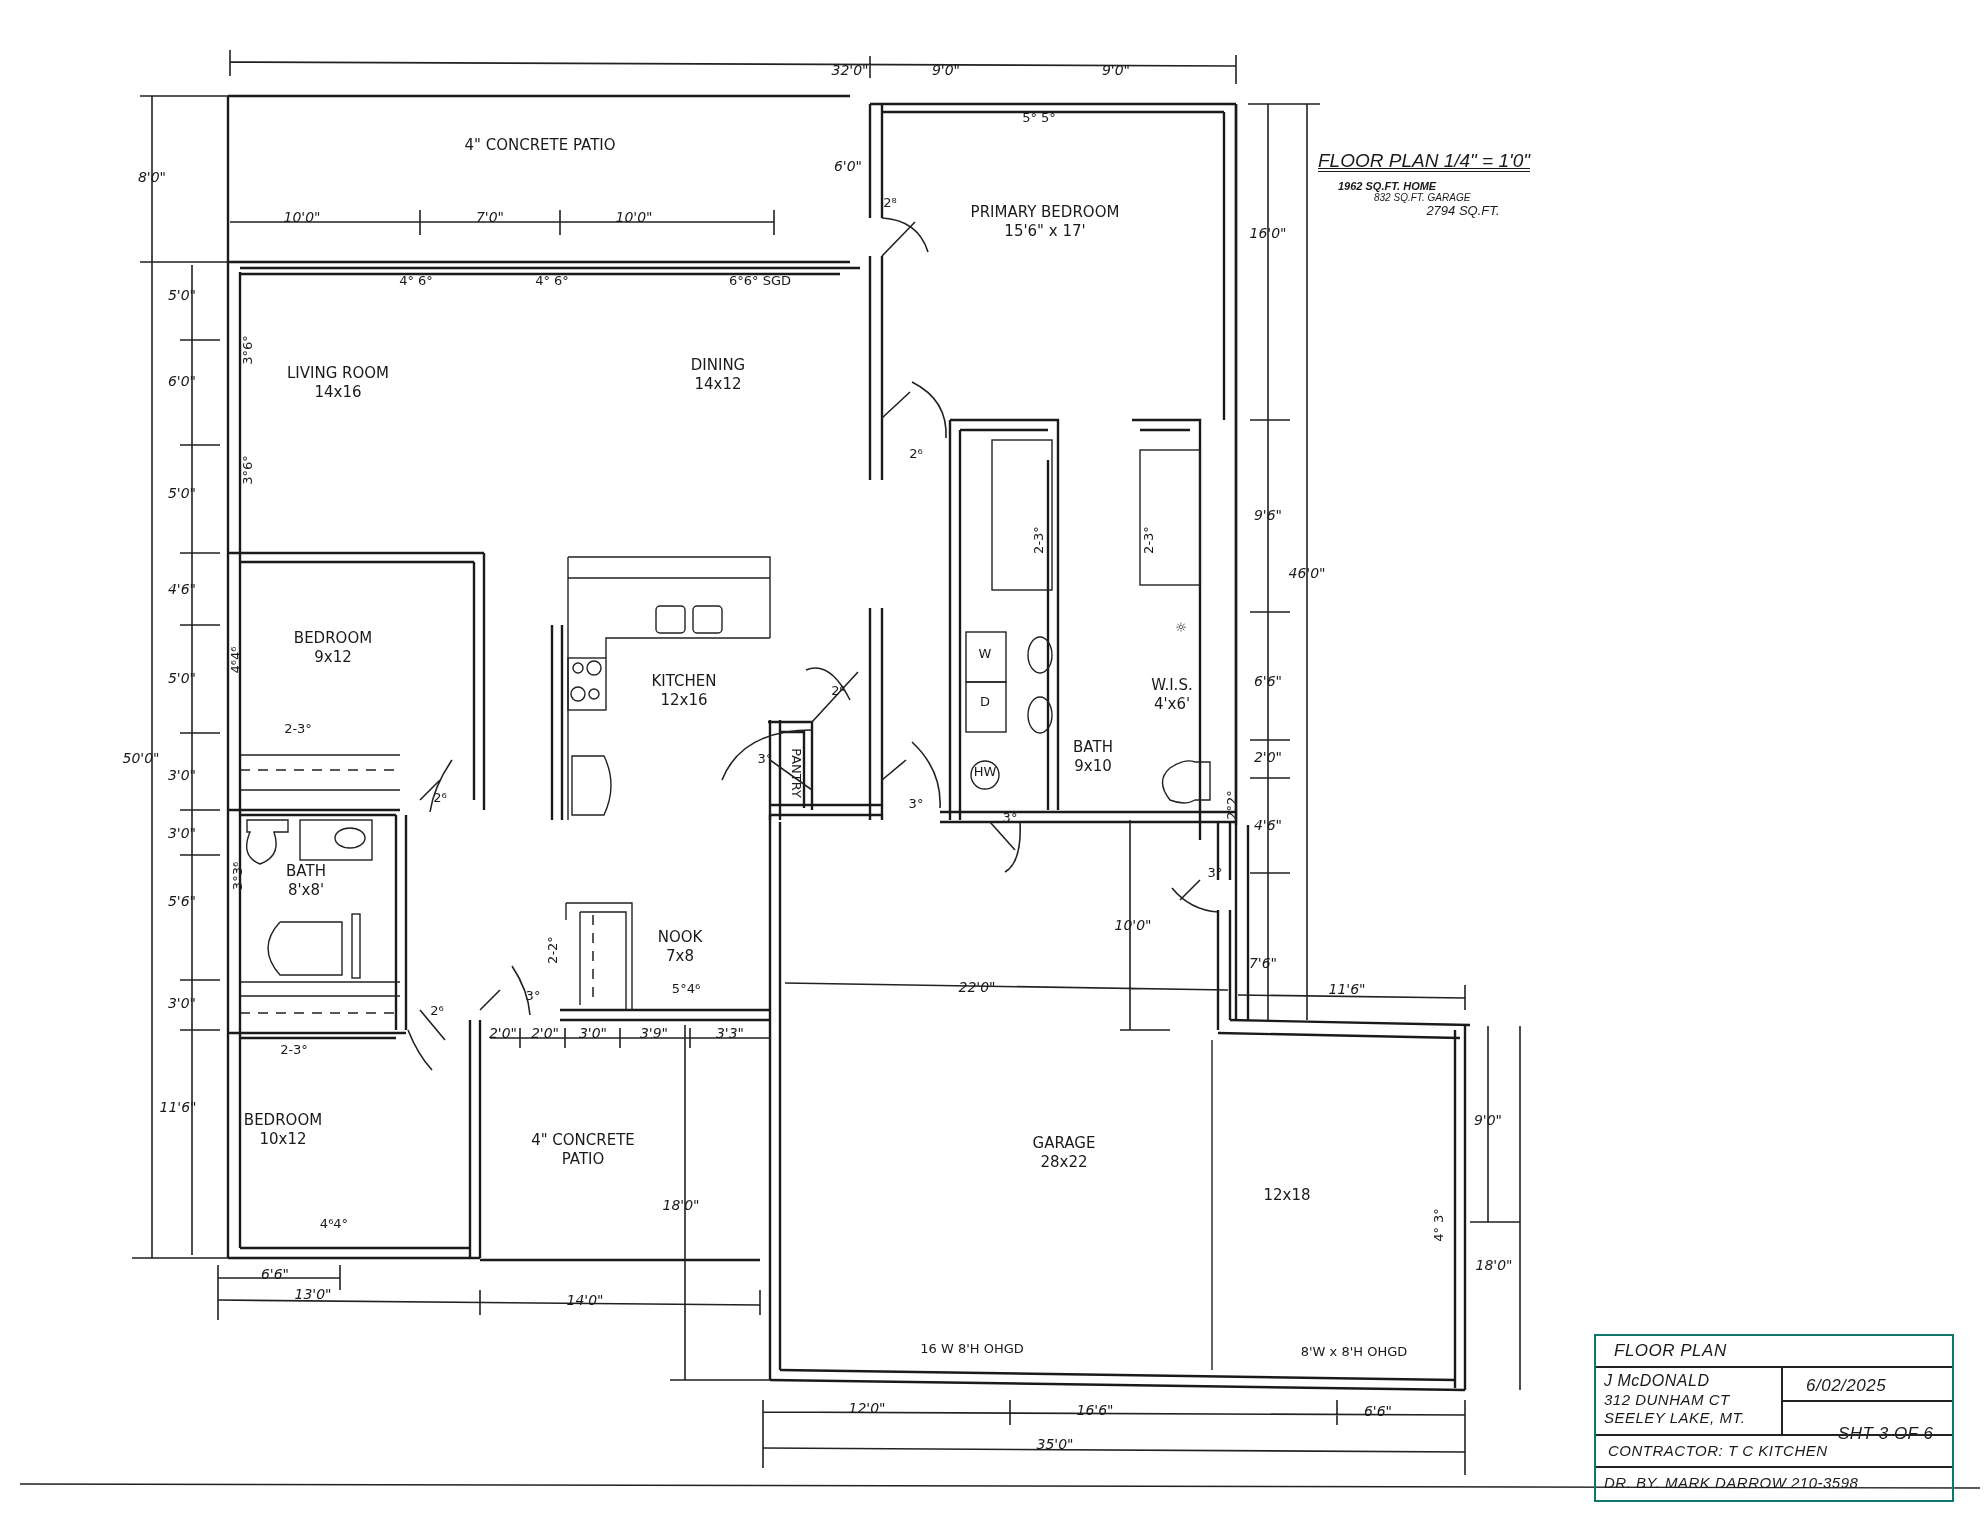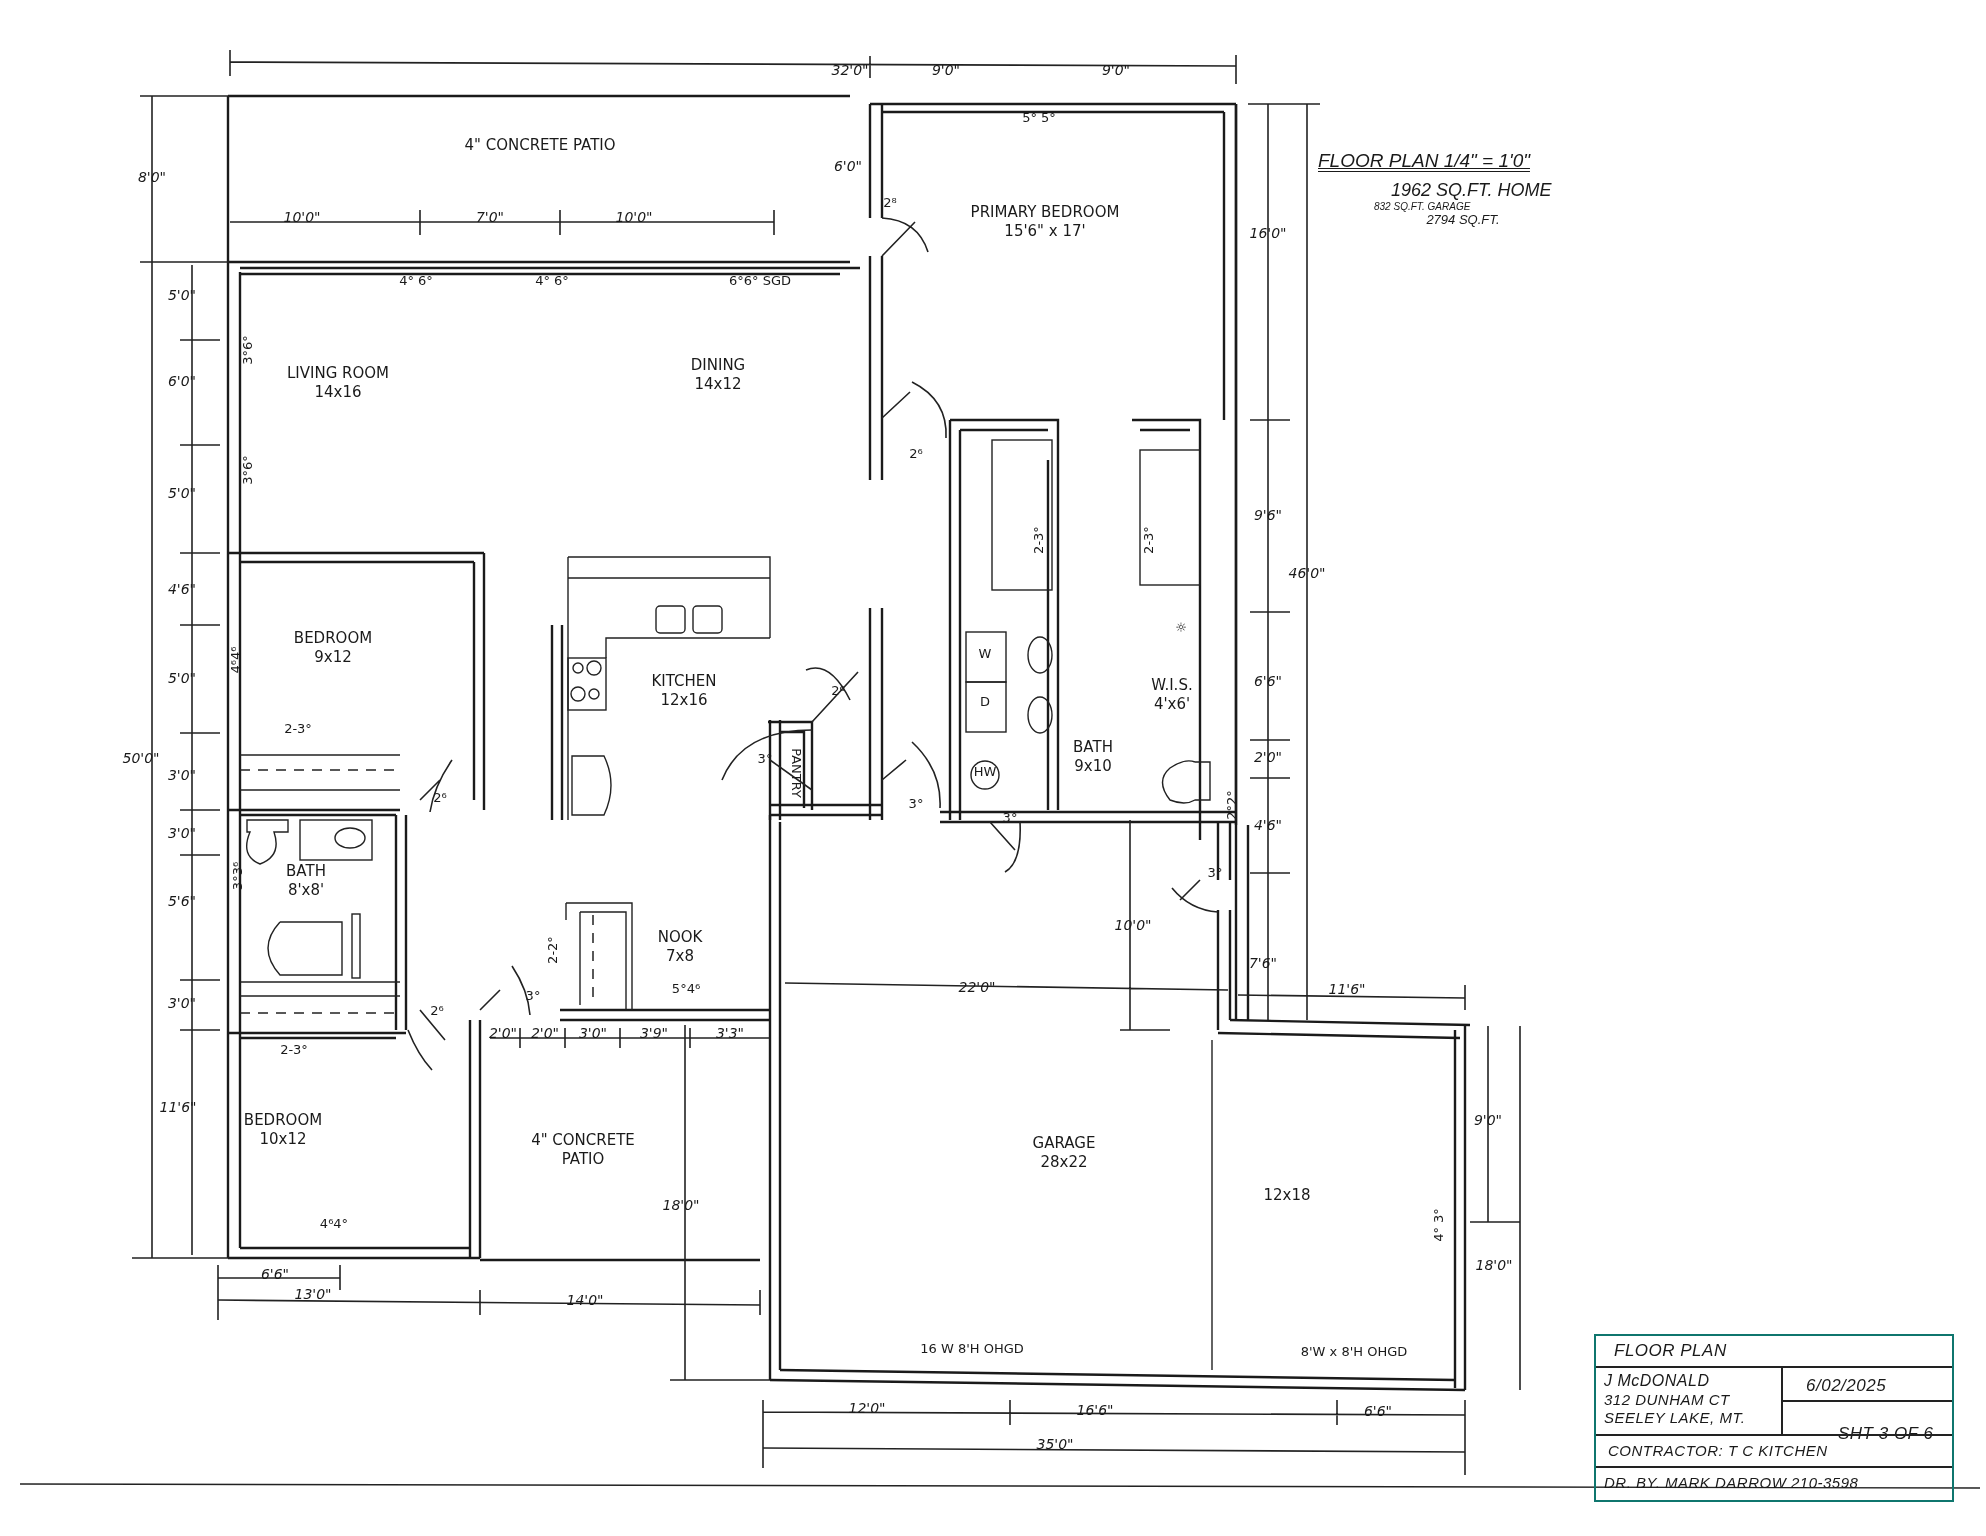--- a/index.html
+++ b/index.html
@@ -238,21 +238,21 @@
       <text x="585" y="1305" class="dimt" text-anchor="middle">14'0"</text>
       <text x="867" y="1413" class="dimt" text-anchor="middle">12'0"</text>
       <text x="1095" y="1415" class="dimt" text-anchor="middle">16'6"</text>
       <text x="1378" y="1416" class="dimt" text-anchor="middle">6'6"</text>
       <text x="1055" y="1449" class="dimt" text-anchor="middle">35'0"</text>
     </g>
 </svg>
 
 <div class="notes" style="left:1318px; top:150px; width:250px;">
   <div style="font-size:19px; text-decoration:underline; text-decoration-style:double; margin-bottom:8px;">FLOOR PLAN 1/4" = 1'0"</div>
-  <div style="font-size:18px; margin-left:73px;">1962 SQ.FT. HOME</div>
+  <div style="font-size:11px; margin-left:20px;font-weight:bold;">1962 SQ.FT. HOME</div>
   <div style="font-size:10px; margin-left:56px;">832 SQ.FT. GARAGE</div>
   <div style="font-size:13px; margin-left:40px;text-align:center;">2794 SQ.FT.</div>
 </div>
 
 <div class="title-block" style="left:1594px; top:1334px; width:356px; height:164px;">
   <div class="tb-cell" style="left:18px; top:5px;">FLOOR PLAN</div>
   <div class="tb-line" style="left:0; top:30px; width:356px; height:2px;"></div>
   <div class="tb-cell" style="left:8px; top:36px; font-size:16px;">J McDONALD</div>
   <div class="tb-cell" style="left:8px; top:55px; font-size:15px;">312 DUNHAM CT</div>
   <div class="tb-cell" style="left:8px; top:73px; font-size:15px;">SEELEY LAKE, MT.</div>

